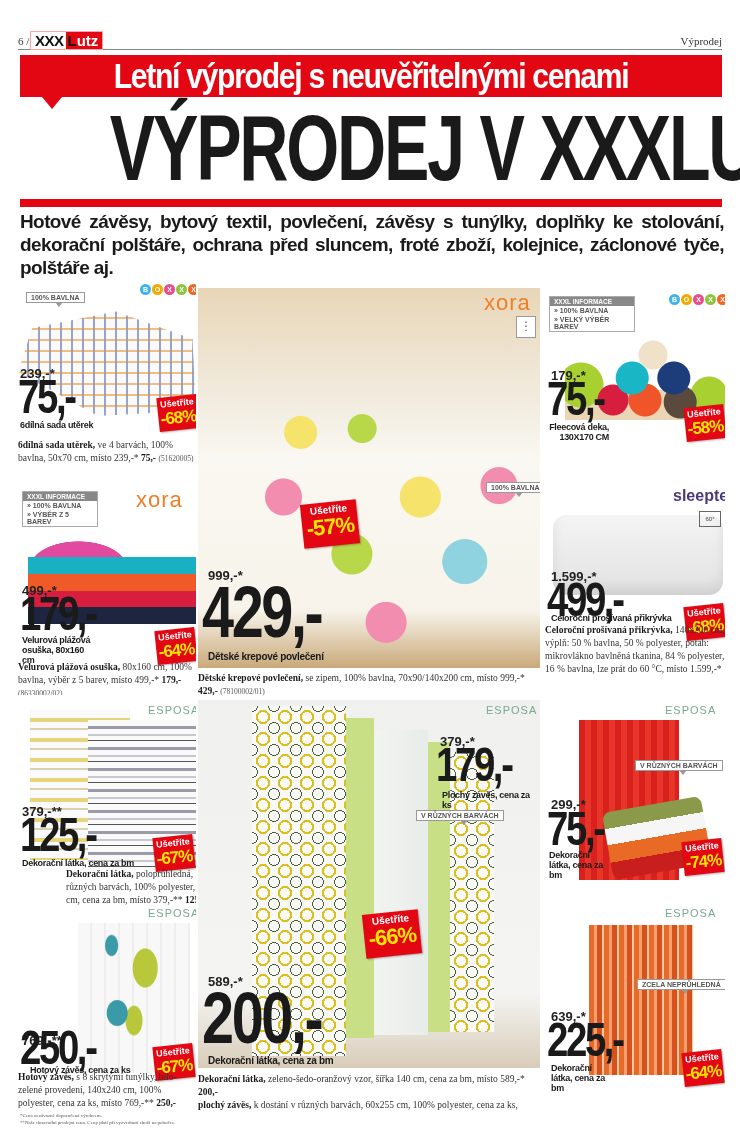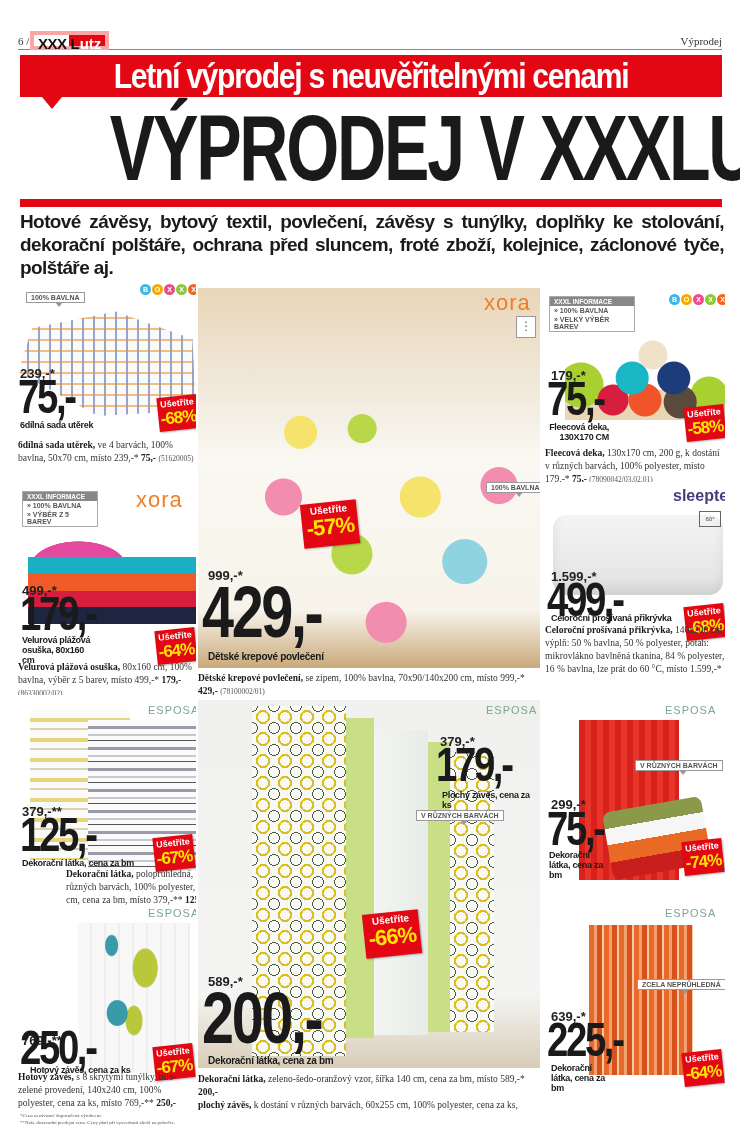--- a/index.html
+++ b/index.html
@@ -2,21 +2,21 @@
 <html><head>
 <meta charset="utf-8">
 <style>
   * { box-sizing: border-box; margin: 0; padding: 0; }
   html, body { width: 740px; height: 1146px; background: #ffffff; overflow: hidden; }
   body { position: relative; font-family: "Liberation Serif", serif; color: #222; }
 
   
   .topbar { position: absolute; left: 18px; top: 30px; width: 704px; height: 20px; border-bottom: 1px solid #888; }
   .pagenum { position: absolute; left: 0; top: 5px; font-size: 11px; color: #333; }
-  .logo { position: absolute; left: 12px; top: 1px; height: 19px; display: flex; border: 4px solid #fca5a5; }
+  .logo { position: absolute; left: 12px; top: 1px; height: 19px; display: flex; border: 1px solid #fca5a5; }
   .logo .xxx { background: #fff; color: #111; font-family: "Liberation Sans", sans-serif; font-weight: bold; font-size: 15px; padding: 0 2px 0 4px; line-height: 17px; letter-spacing: -0.5px; }
   .logo .lutz { background: #e30613; color: #fff; font-family: "Liberation Sans", sans-serif; font-weight: bold; font-size: 15px; padding: 0 4px 0 2px; line-height: 17px; }
   .logo .lutz b { color: #111; }
   .section-name { position: absolute; right: 0; top: 5px; font-size: 11px; color: #333; }
 
   .banner { position: absolute; left: 20px; top: 55px; width: 702px; height: 42px; background: #e30613; }
   .banner-text { position: absolute; left: 0; top: 0; width: 100%; text-align: center; color: #fff; font-family: "Liberation Sans", sans-serif; font-weight: bold; font-size: 35px; line-height: 42px; letter-spacing: -1.5px; transform: scaleX(0.86); transform-origin: center; }
   .banner-pointer { position: absolute; left: 42px; top: 97px; width: 0; height: 0; border-left: 10px solid transparent; border-right: 10px solid transparent; border-top: 12px solid #e30613; }
 
   .headline { position: absolute; left: 18px; top: 100px; width: 706px; text-align: center; font-family: "Liberation Sans", sans-serif; font-weight: bold; font-size: 92px; line-height: 96px; color: #1a1a1a; letter-spacing: -3px; transform: scaleX(0.74); transform-origin: center; white-space: nowrap; }
@@ -152,23 +152,20 @@
     <div class="r">» 100% BAVLNA</div>
     <div class="r">» VELKÝ VÝBĚR BAREV</div>
   </div>
   <div class="old-price" style="left:6px;top:78px;">179,-*</div>
   <div class="big-price" style="left:2px;top:86px;font-size:48px;line-height:46px;">75,-</div>
   <div class="price-label" style="left:4px;top:132px;width:60px;text-align:right;">Fleecová deka, 130X170 CM</div>
   <div class="save" style="left:140px;top:116px;width:40px;height:34px;">
     <span class="t">Ušetříte</span>
     <span class="p" style="font-size:17px;line-height:18px;">-58%</span>
   </div>
-  <div class="desc" style="left:0;top:157px;width:180px;">
-    <b>Fleecová deka,</b><span> 130x170 cm, 200 g, k dostání v různých barvách, 100% polyester, místo 179,-* </span><b>75,-</b> <span class="code">(78090042/03,02,01)</span>
-  </div>
 </div>
 
 <div class="block" style="left:18px;top:485px;width:178px;height:210px;">
   <div class="img" style="left:10px;top:30px;width:168px;height:118px;background:
     linear-gradient(180deg, transparent 0 36%, #19b0c4 36% 50%, #f05a28 50% 64%, #d81e3f 64% 78%, #1d2540 78% 92%, transparent 92%),
     radial-gradient(ellipse at 30% 45%, #e24aa0 0 48px, transparent 49px);"></div>
   <div class="brand xora" style="left:118px;top:2px;">xora</div>
   <div class="info" style="left:4px;top:6px;width:76px;">
     <div class="h">XXXL INFORMACE</div>
     <div class="r">» 100% BAVLNA</div>

